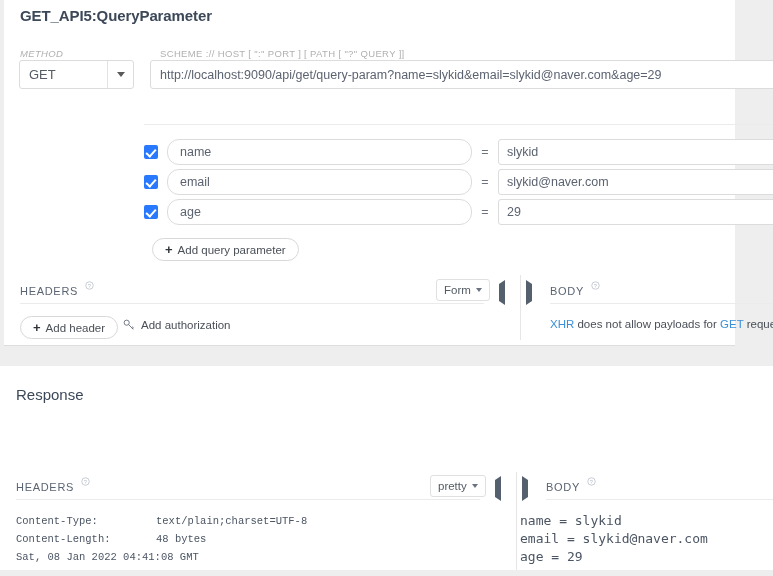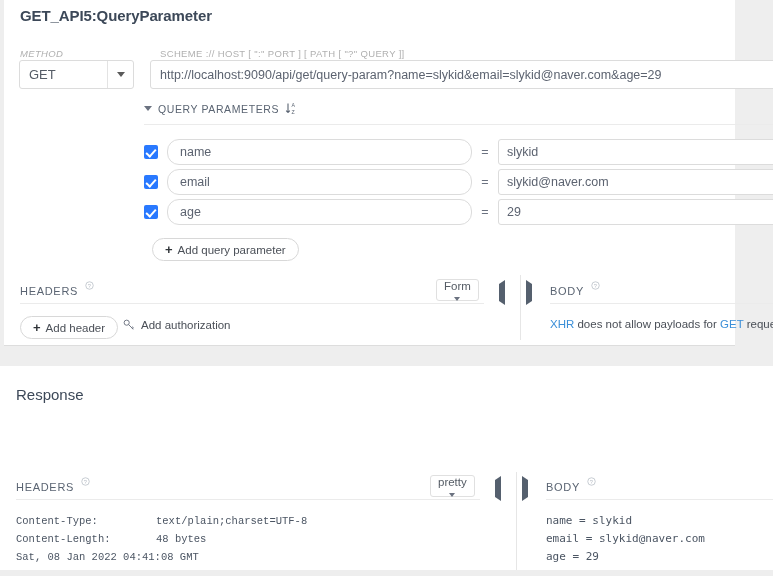--- a/index.html
+++ b/index.html
@@ -250,21 +250,20 @@
     height: 22px;
     border: 1px solid #e0e0e0;
     border-radius: 3px;
     background: #fff;
     display: flex; align-items: center;
     gap: 5px;
     padding: 0 7px;
     font-size: 11.5px;
     color: #545b64;
     cursor: pointer;
-    flex-direction: column;
   }
   .form-select .caret-down {
     border-top-color: #6b7280;
     border-left-width: 3.5px; border-right-width: 3.5px; border-top-width: 4.5px;
   }
 
   .arrow-left, .arrow-right {
     position: absolute;
     top: 284px;
     cursor: pointer;
@@ -368,21 +367,20 @@
     height: 22px;
     border: 1px solid #e0e0e0;
     border-radius: 3px;
     background: #fff;
     display: flex; align-items: center;
     gap: 5px;
     padding: 0 7px;
     font-size: 11.5px;
     color: #545b64;
     cursor: pointer;
-    flex-direction: column;
   }
   .pretty-select .caret-down {
     border-top-color: #6b7280;
     border-left-width: 3.5px; border-right-width: 3.5px; border-top-width: 4.5px;
   }
   .r-arrow-left { position: absolute; left: 495px; top: 480px; cursor: pointer; }
   .r-arrow-right { position: absolute; left: 522px; top: 480px; cursor: pointer; }
 
   .resp-body-label { position: absolute; left: 546px; top: 477px; }
   .resp-body-rule {
@@ -397,23 +395,23 @@
     font-size: 10.5px;
     color: #4b5563;
     line-height: 18px;
   }
   .hdr-row { display: flex; }
   .hdr-name { width: 140px; flex: 0 0 auto; }
   .hdr-value { flex: 1; }
 
   .body-pre {
     position: absolute;
-    left: 546px; top: 512px;
+    left: 520px; top: 512px;
     font-family: "DejaVu Sans Mono", "Liberation Mono", monospace;
-    font-size: 11px;
+    font-size: 13px;
     color: #4b5563;
     line-height: 18px;
     white-space: pre;
     margin: 0;
   }
 
   .scrollbar-trough {
     position: absolute;
     left: 0; top: 570px;
     width: 773px; height: 6px;
@@ -434,29 +432,20 @@
 
     <div class="method-select">
       <div class="value">GET</div>
       <div class="caret-box">
         <span class="caret-down"></span>
       </div>
     </div>
 
     <div class="url-input">http://localhost:9090/api/get/query-param?name=slykid&amp;email=slykid@naver.com&amp;age=29</div>
 
-    <div class="qp-header">
-      <span class="tri-down"></span>
-      <span class="qp-title">QUERY PARAMETERS</span>
-      <svg class="sort-icon" width="13" height="13" viewBox="0 0 13 13">
-        <path d="M3 1.5 L3 10.5 M3 10.5 L1.2 8.6 M3 10.5 L4.8 8.6" stroke="#5a6472" stroke-width="1.1" fill="none"></path>
-        <text x="6.4" y="5.4" font-size="5.2" fill="#5a6472" font-family="Liberation Sans, sans-serif">A</text>
-        <text x="6.4" y="11.6" font-size="5.2" fill="#5a6472" font-family="Liberation Sans, sans-serif">Z</text>
-      </svg>
-    </div>
     <div class="qp-divider"></div>
 
     <div class="qp-row r0">
       <span class="chk"></span>
       <span class="qp-key">name</span>
       <span class="eq">=</span>
       <span class="qp-val">slykid</span>
     </div>
     <div class="qp-row r1">
       <span class="chk"></span>

